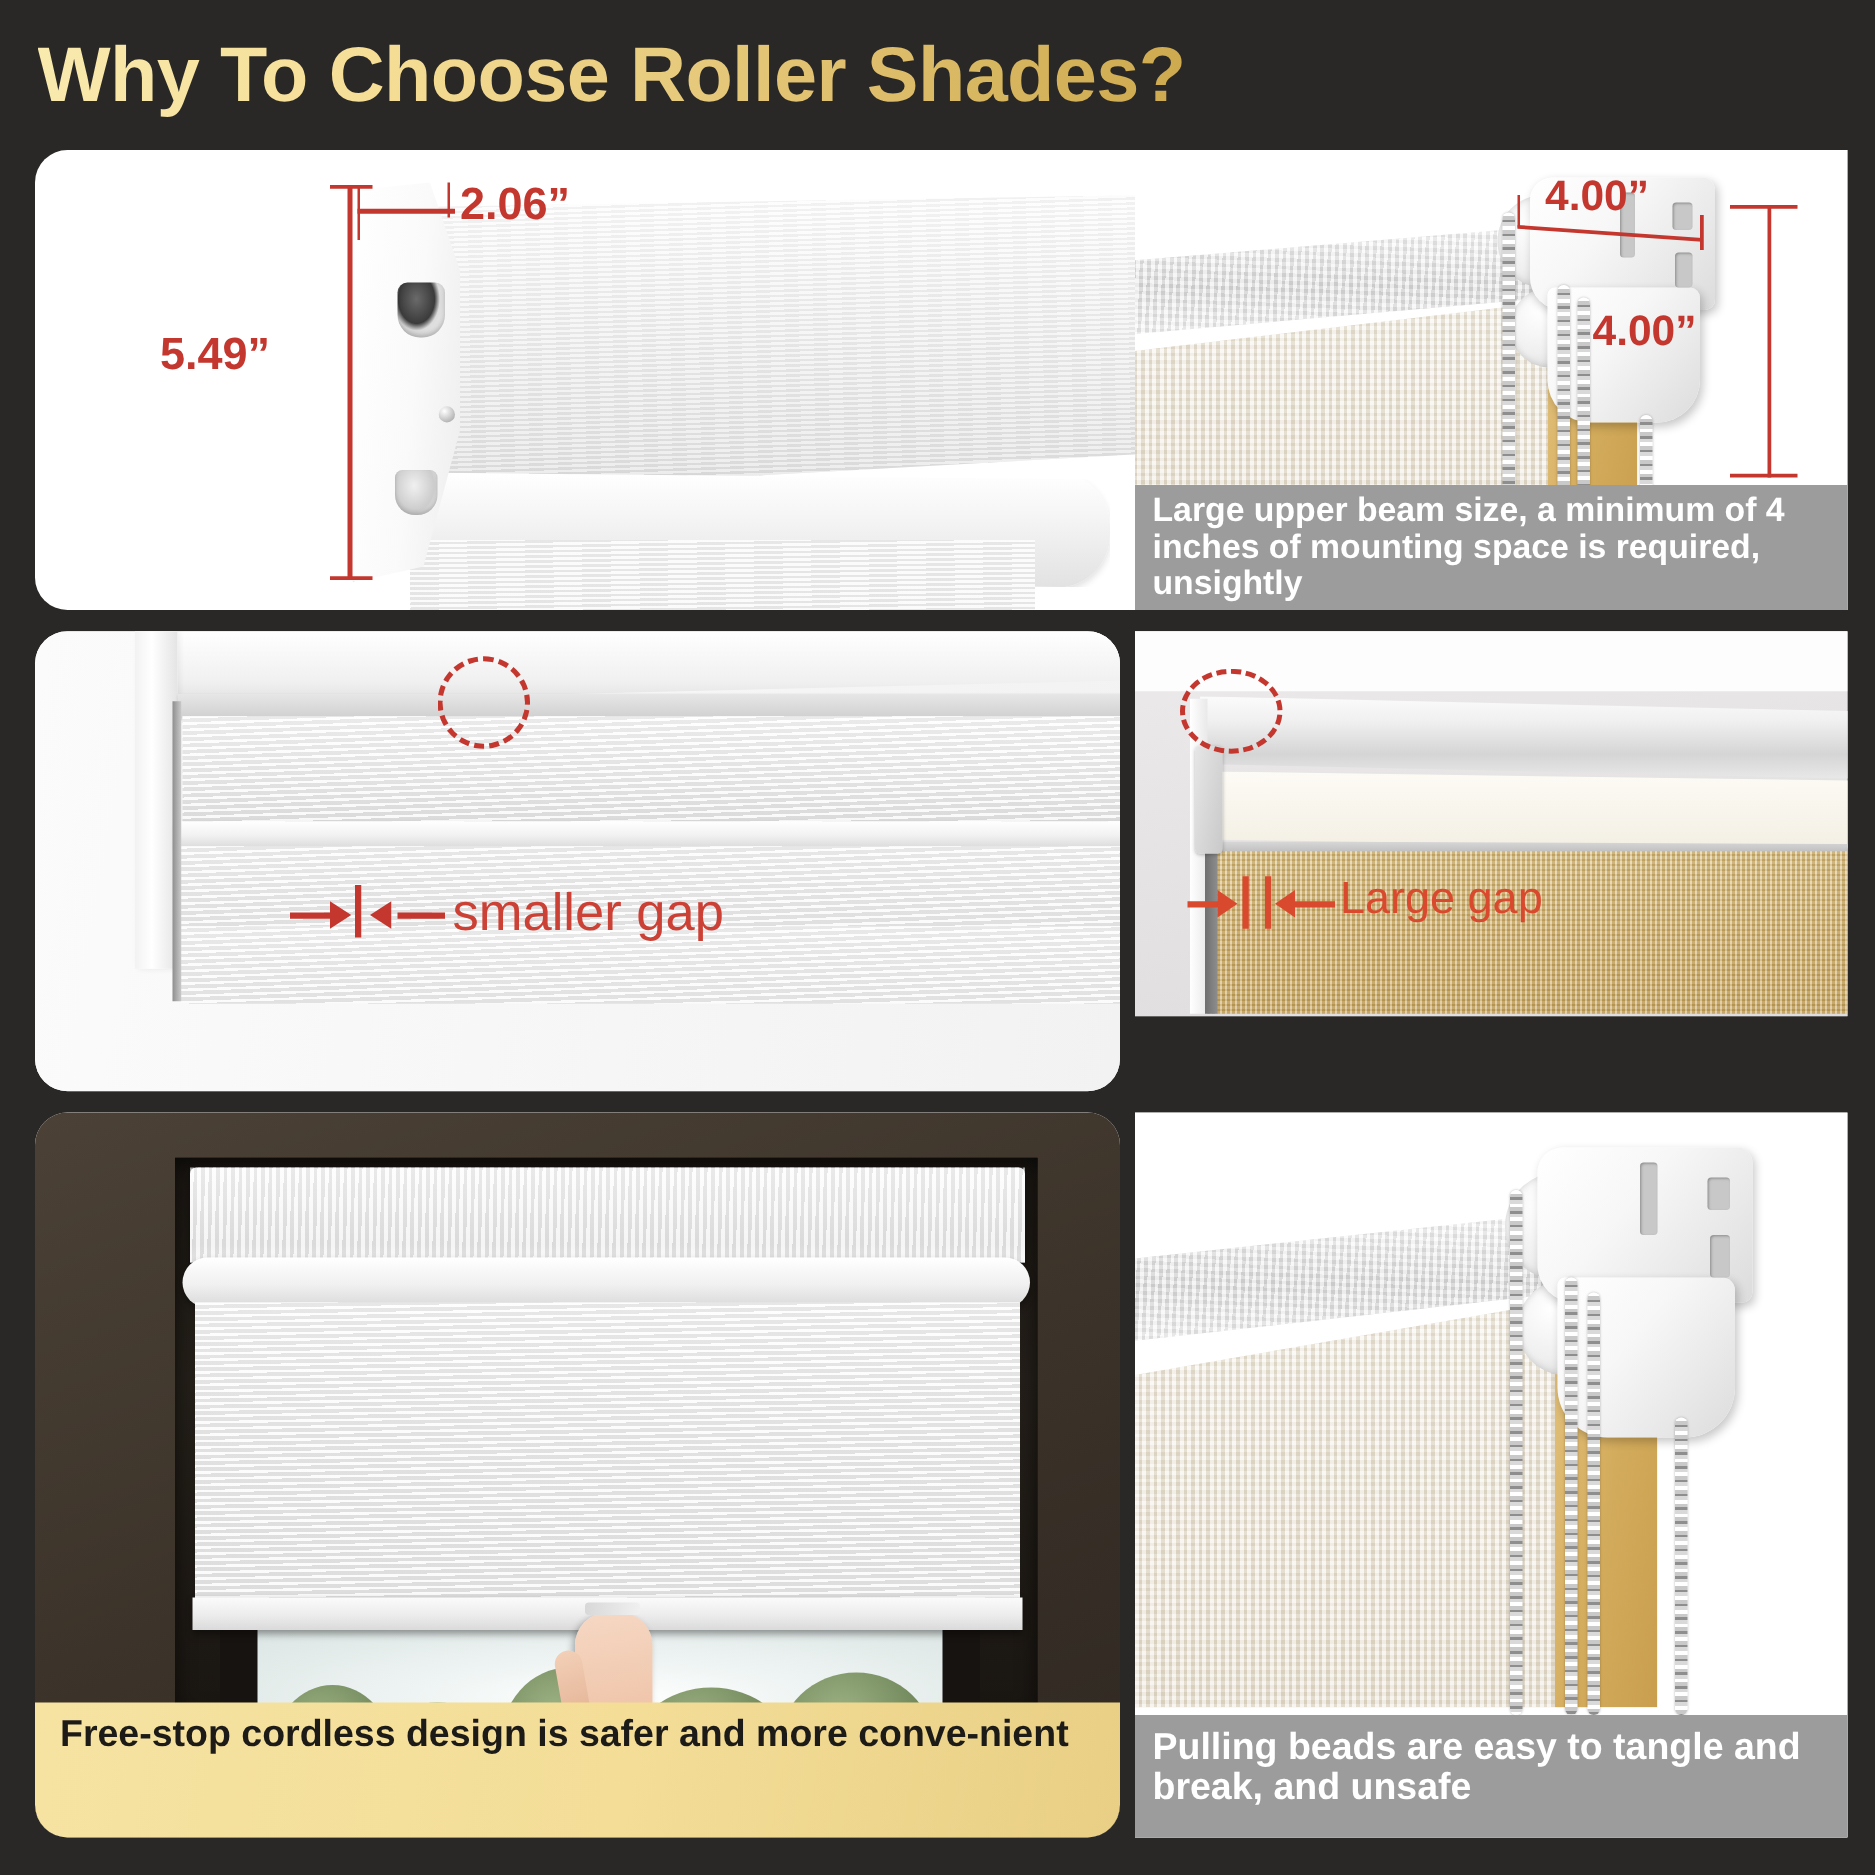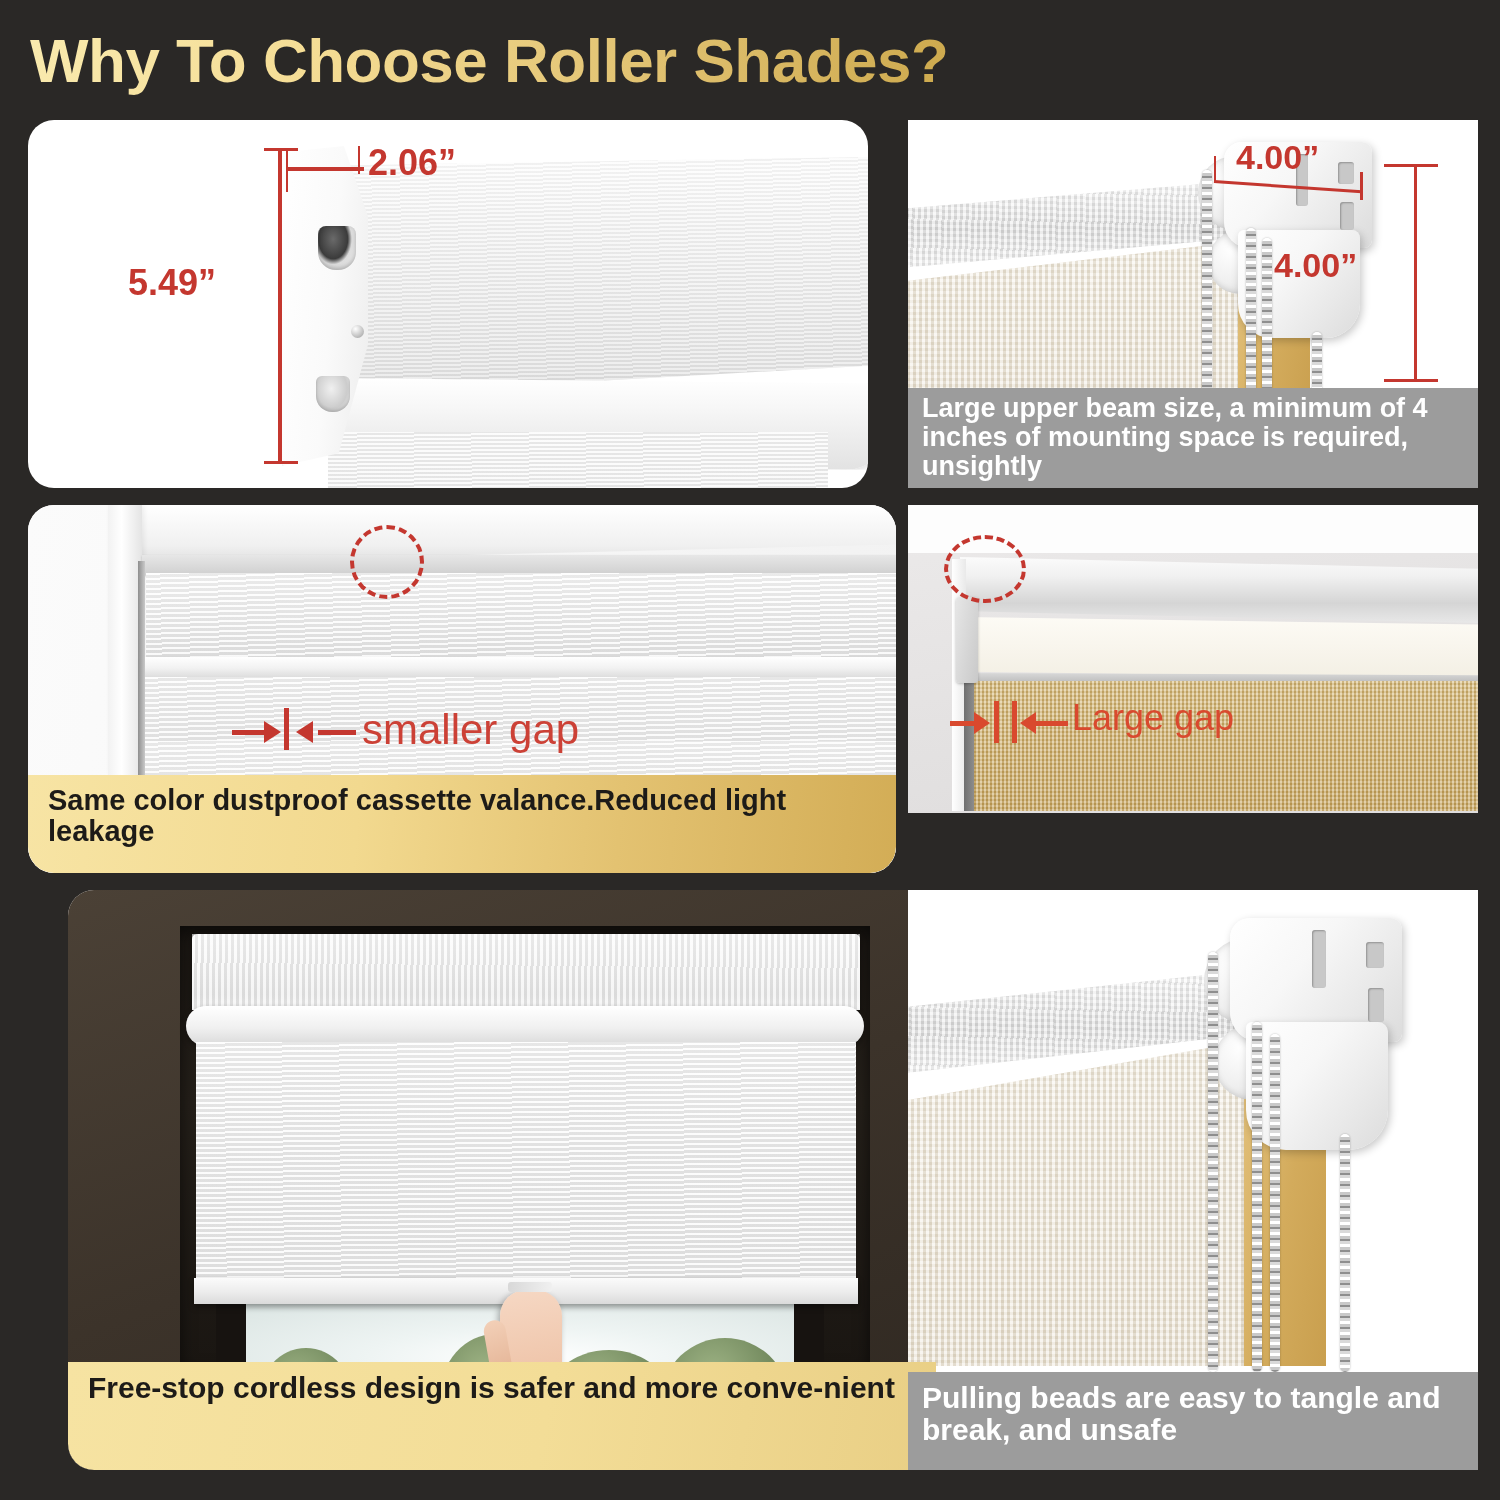--- a/index.html
+++ b/index.html
@@ -37,25 +37,25 @@
   .caption.gold {
     background:linear-gradient(95deg,#f7e4a4 0%,#f2d98f 38%,#e3c271 68%,#d3ad56 100%);
     color:#1d1b18;
   }
   .caption.gold.flat {
     background:linear-gradient(100deg,#f6e3a2 0%,#f3dd97 55%,#e9cf85 100%);
   }
   .caption.grey { background:#9c9c9c; color:#ffffff; }
 
   
-  #p1 { left:28px;  top:120px; width:840px;  height:368px; }
+  #p1 { left:28px;  top:120px; width:984px;  height:368px; }
   #p2 { left:908px; top:120px; width:570px;  height:368px; }
   #p3 { left:28px;  top:505px; width:868px;  height:368px; }
   #p4 { left:908px; top:505px; width:570px;  height:308px; }
-  #p5 { left:28px;  top:890px; width:868px;  height:580px;margin-left:40px; }
+  #p5 { left:28px;  top:890px; width:868px;  height:580px; }
   #p6 { left:908px; top:890px; width:570px;  height:580px; }
 
   #p1 .caption { height:102px; font-size:29px; border-radius:0 0 26px 26px; }
   #p3 .caption { height:98px;  font-size:29px; border-radius:0 0 26px 26px; }
   #p5 .caption { height:108px; font-size:30px; border-radius:0 0 26px 26px; }
   #p2 .caption { height:100px; font-size:27px; padding:6px 10px 8px 14px; }
   #p4 .caption { height:92px;  font-size:29px; padding:10px 10px 10px 14px; }
   #p6 .caption { height:98px;  font-size:30px; padding:10px 10px 10px 14px; }
 
   
@@ -390,21 +390,20 @@
 
     <div class="dashed-circle" style="left:322px;top:20px;width:74px;height:74px;"></div>
 
     <div class="dim-line" style="left:204px;top:225px;width:38px;height:5px;"></div>
     <div style="position:absolute;left:236px;top:216px;width:0;height:0;border-left:17px solid #c4372f;border-top:11px solid transparent;border-bottom:11px solid transparent;"></div>
     <div class="dim-line" style="left:256px;top:203px;width:5px;height:42px;"></div>
     <div class="dim-line" style="left:290px;top:225px;width:38px;height:5px;"></div>
     <div style="position:absolute;left:268px;top:216px;width:0;height:0;border-right:17px solid #c4372f;border-top:11px solid transparent;border-bottom:11px solid transparent;"></div>
     <div class="dim-text" style="left:334px;top:201px;font-size:42px;font-weight:normal;color:#cc4136;">smaller gap</div>
   </div>
-  <div class="caption gold">Same color dustproof cassette valance.Reduced light leakage</div>
 </div>
 
 <div class="panel bad" id="p4">
   <div class="stage">
     <div class="p4-wall"></div>
     <div class="p4-top"></div>
     <div class="p4-tube"></div>
     <div class="p4-capwhite"></div>
     <div class="p4-sep"></div>
     <div class="p4-tan"></div>

